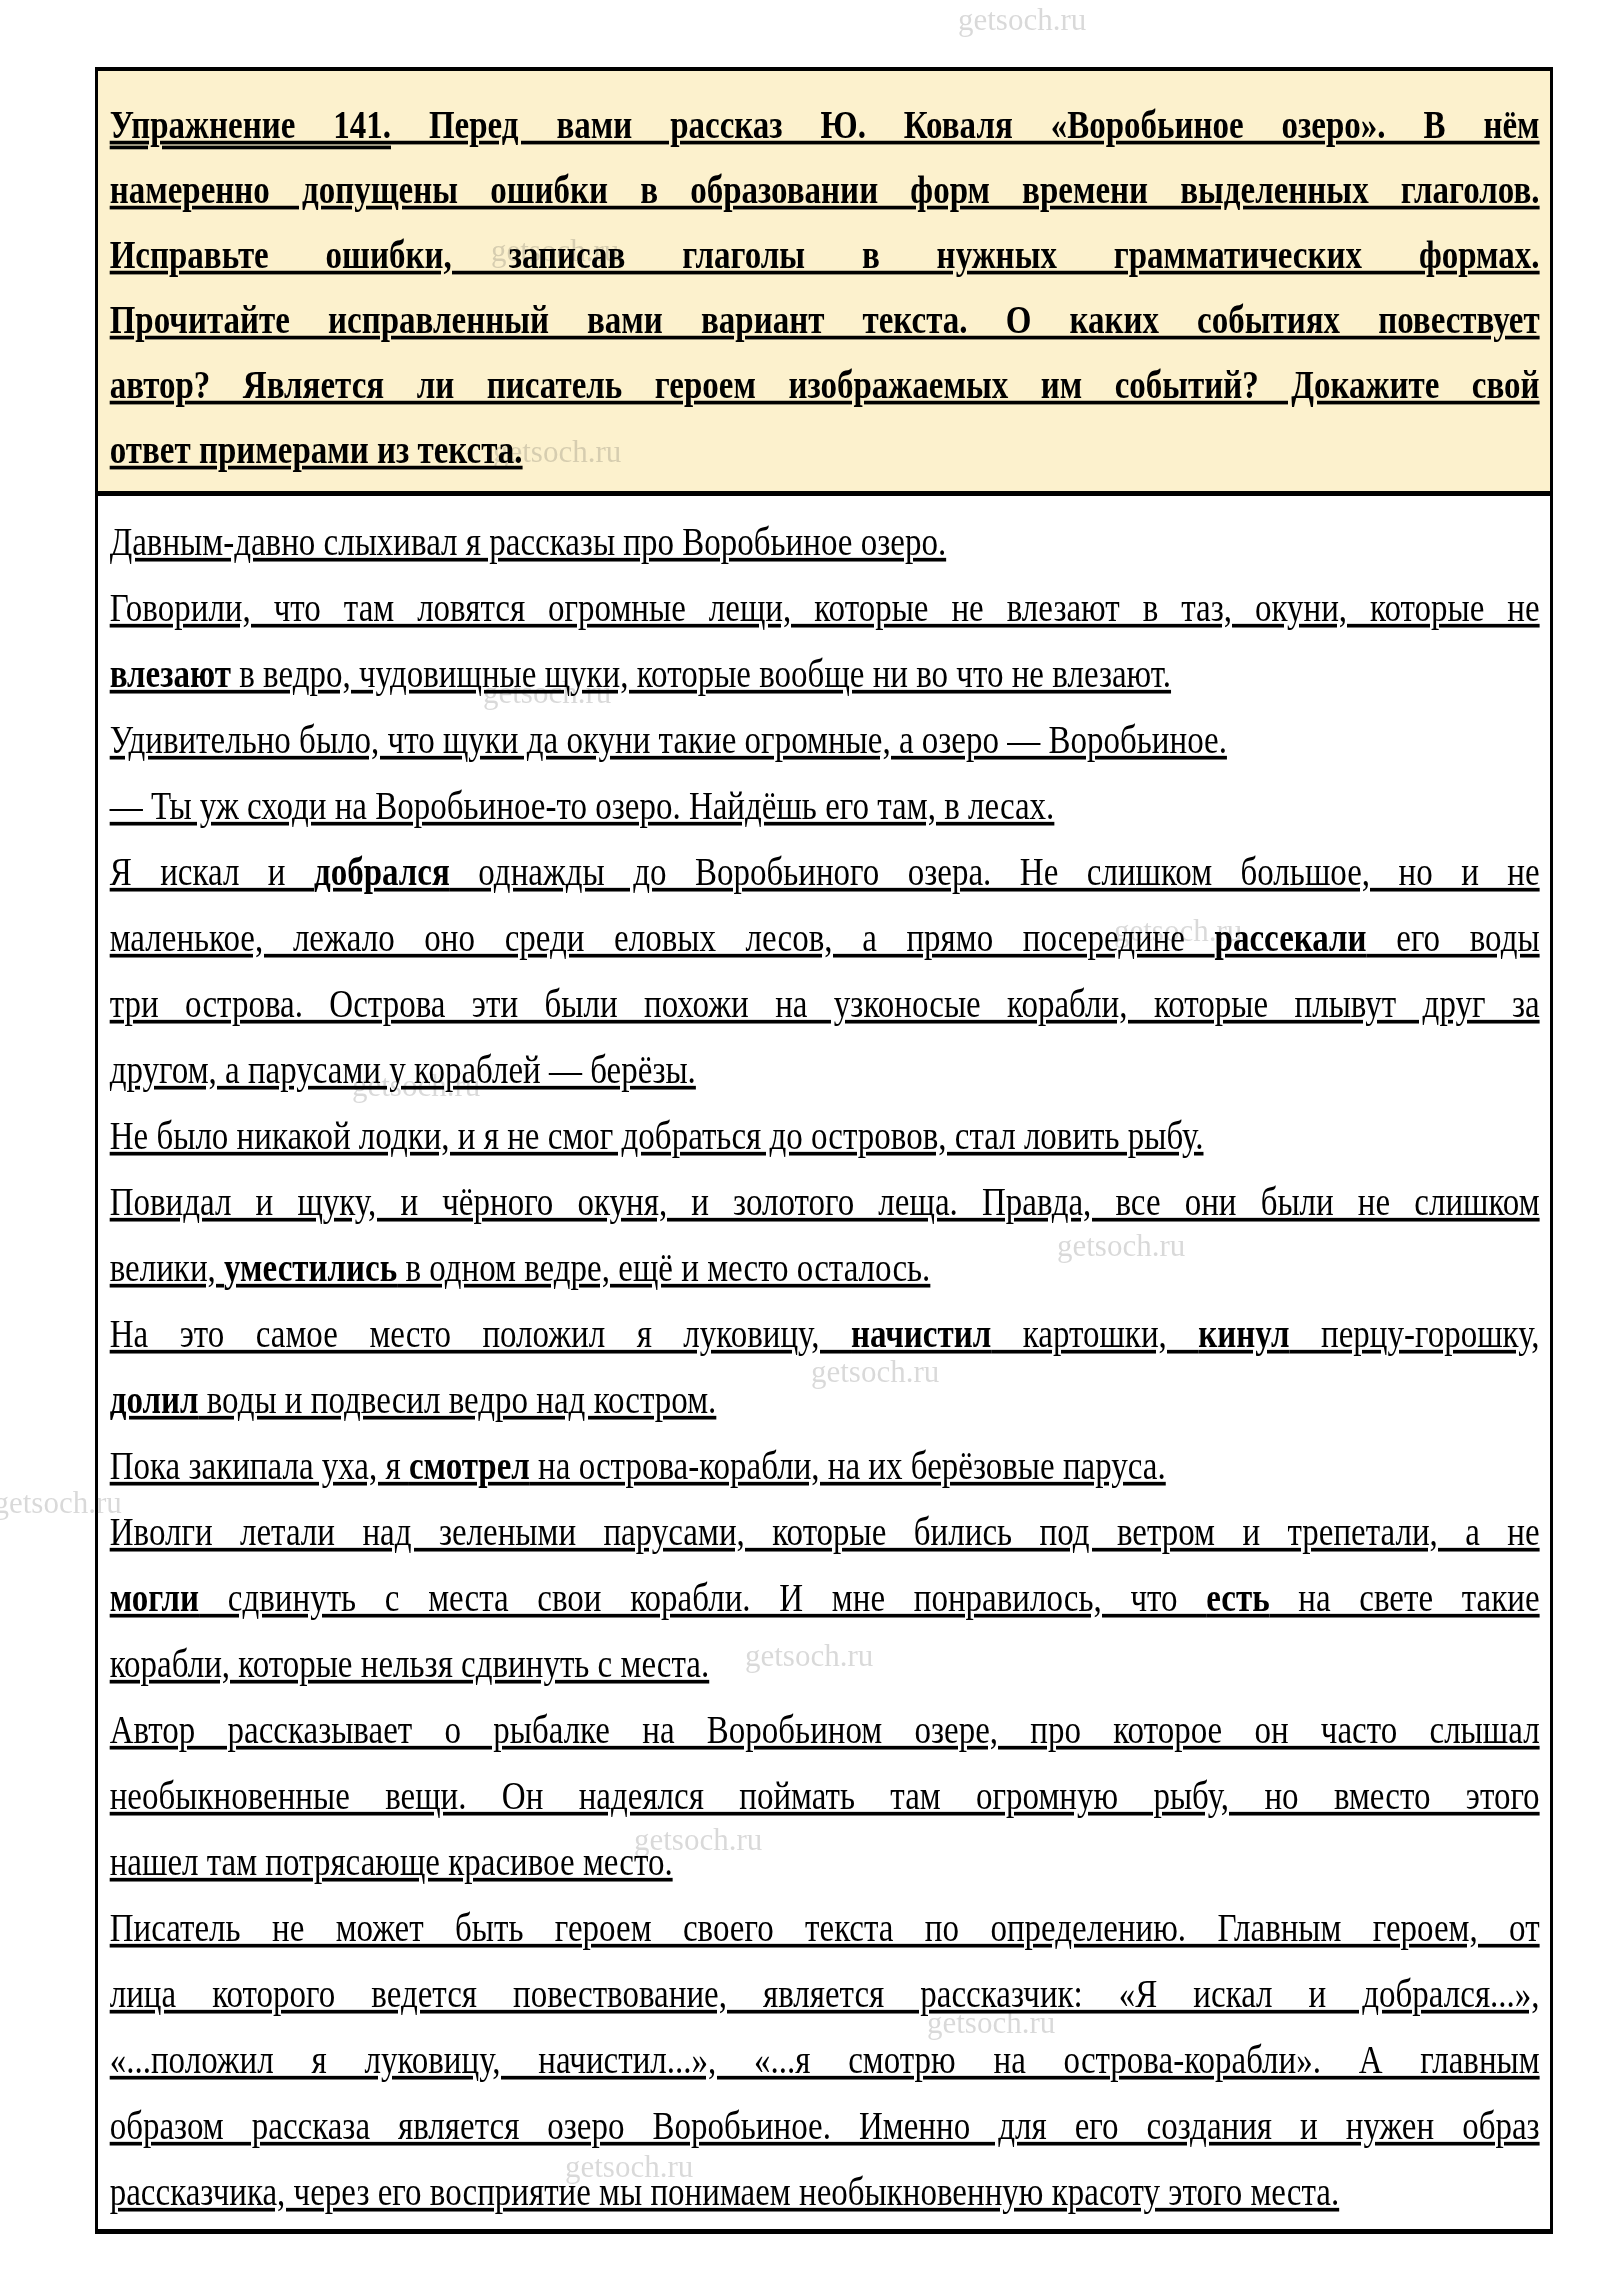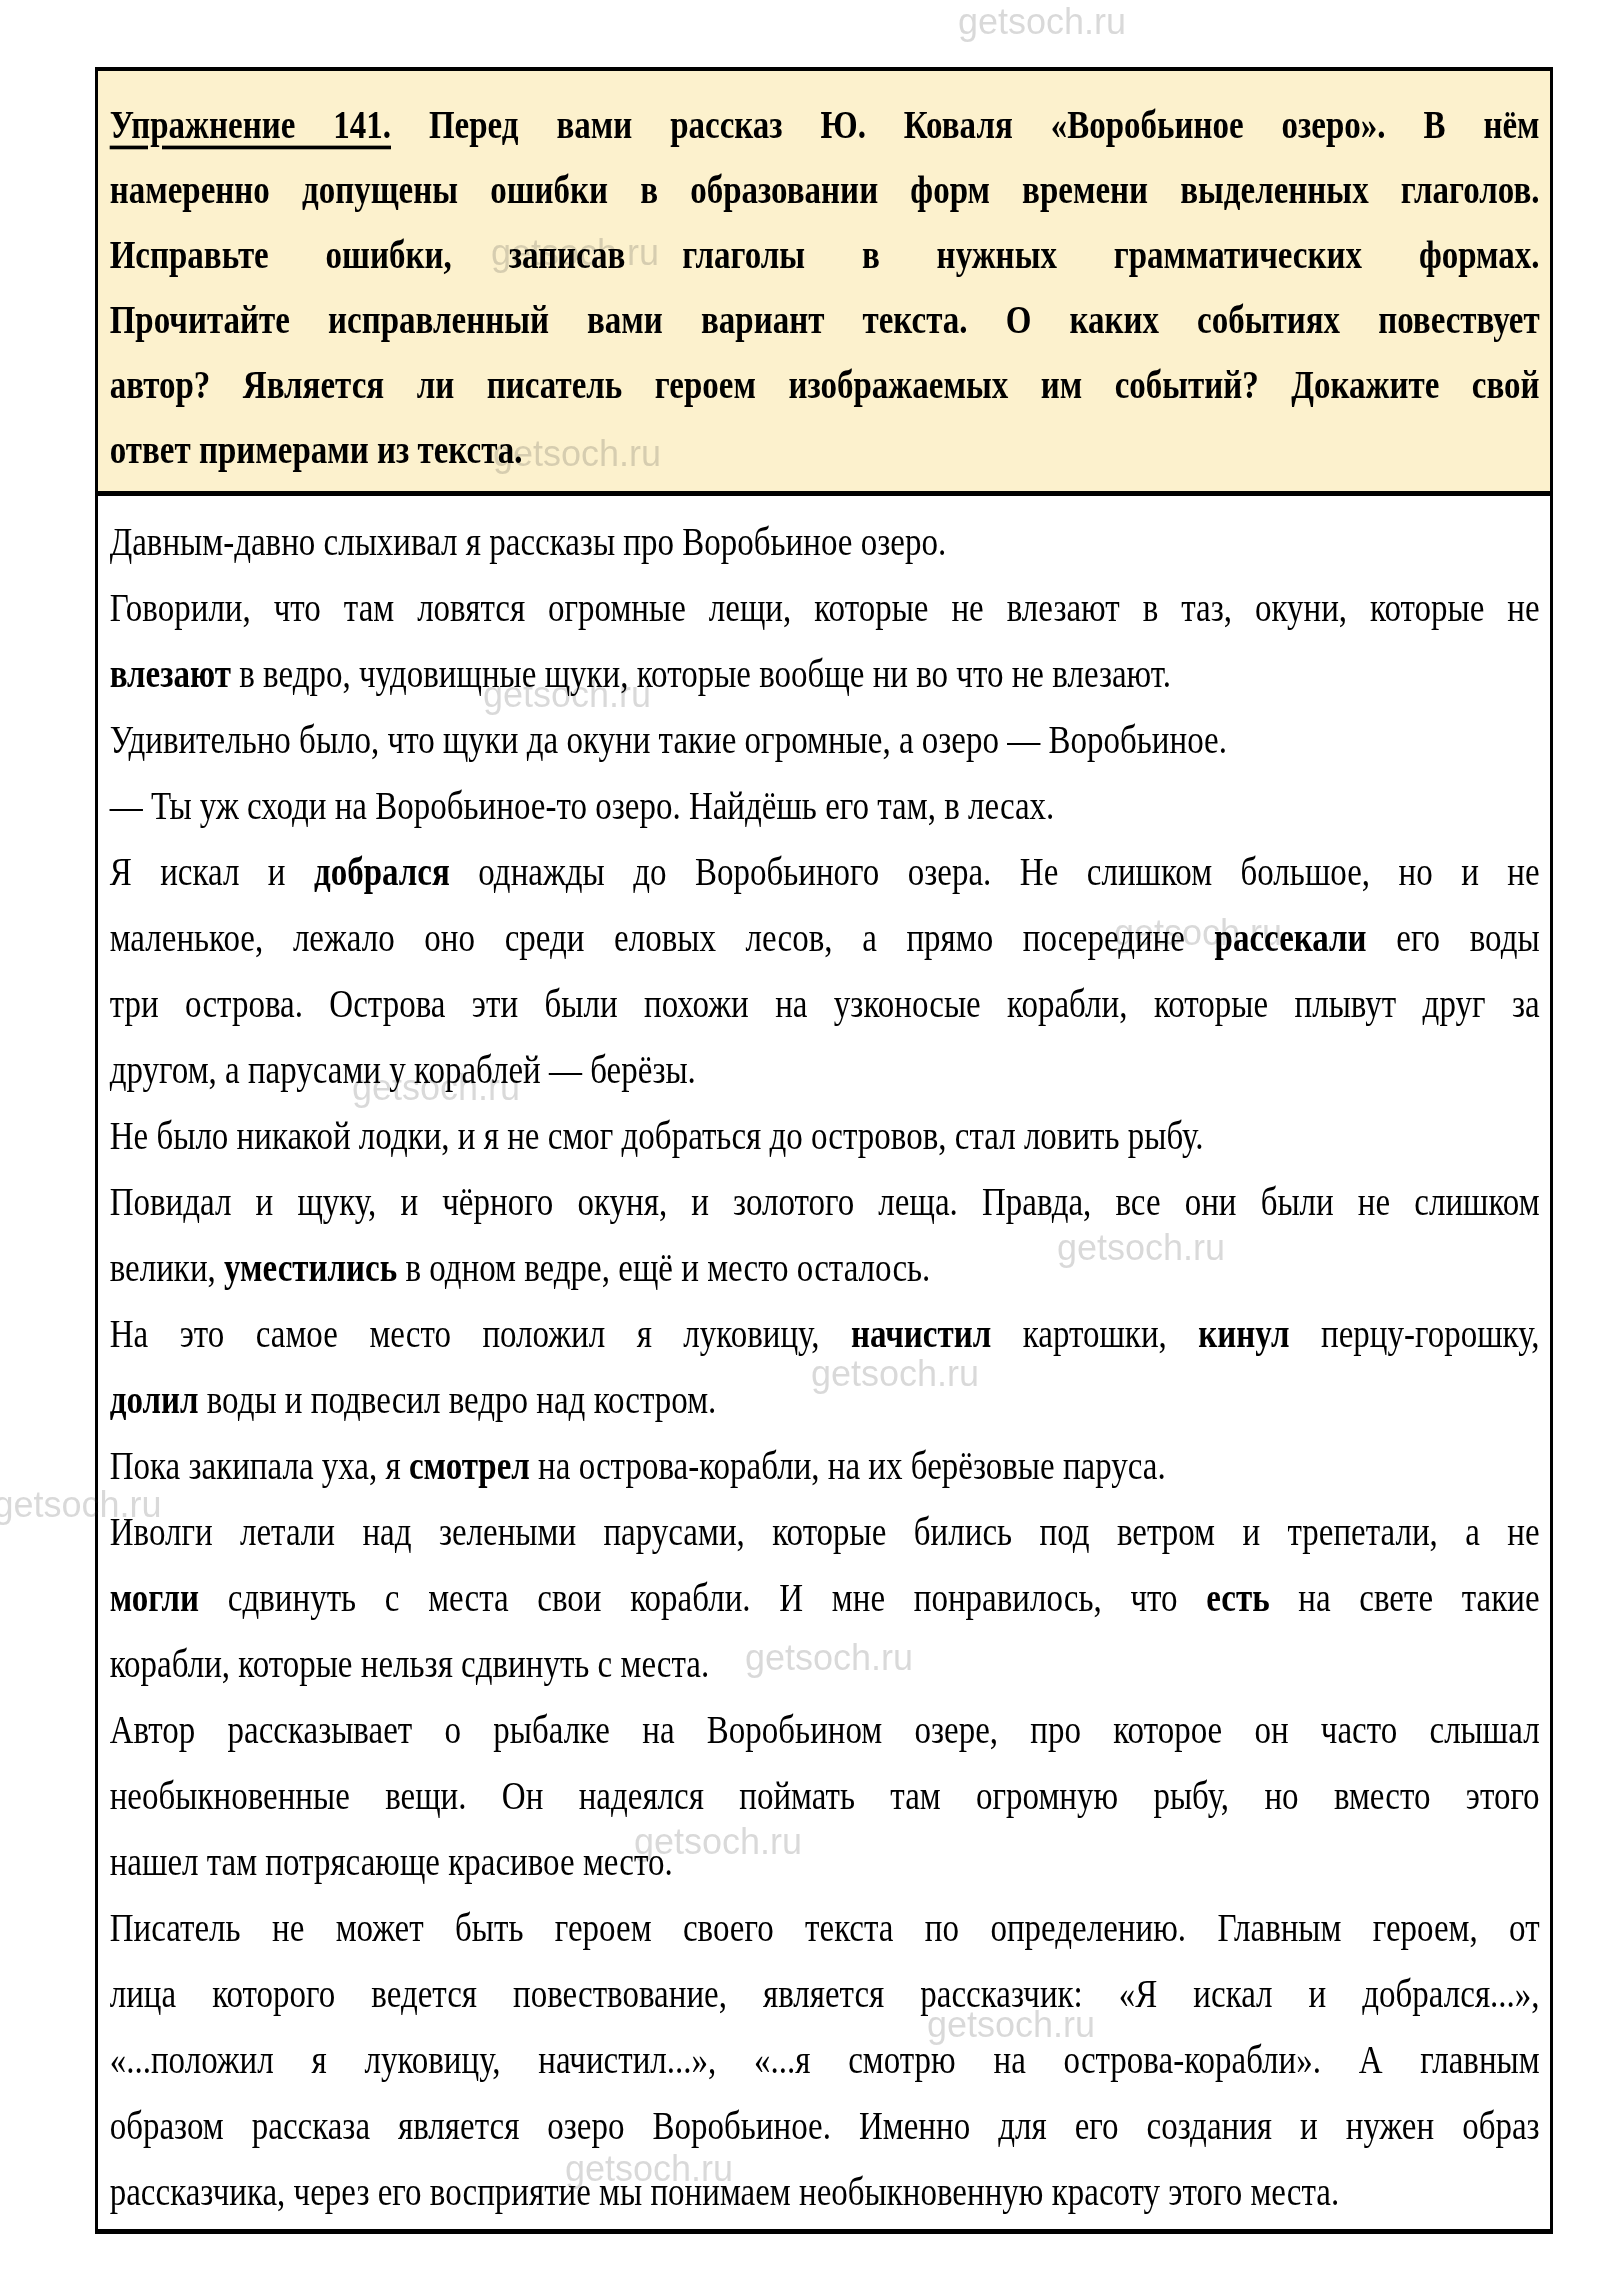--- a/index.html
+++ b/index.html
@@ -14,39 +14,40 @@
     width:1621px;
     height:2273px;
     background:#ffffff;
     overflow:hidden;
     font-family:"Liberation Serif", serif;
     color:var(--text-c);
   }
   .watermark{
     position:absolute;
     z-index:2;
-    font-family:Liberation Sans, sans-serif;
-    font-size:36px;
+    font-family:Liberation Serif, serif;
+    font-size:31px;
     line-height:1;
     color:var(--wm-c);
     white-space:nowrap;
     user-select:none;
   }
   .box{
     position:absolute;
     left:95px;
     top:67px;
     width:1458px;
     height:2167px;
     box-sizing:border-box;
     border:3.3px solid var(--border-c);
     border-top-width:4.6px;
     border-bottom-width:5.9px;
     overflow:hidden;
     background:transparent;
+    text-decoration:underline;
   }
   .task{
     background:var(--header-bg);
     padding:22px 10.4px 7.8px 11.7px;
     border-bottom:5.9px solid var(--border-c);
   }
   .story{
     background:transparent;
     padding:13px 10.4px 0 11.7px;
   }

